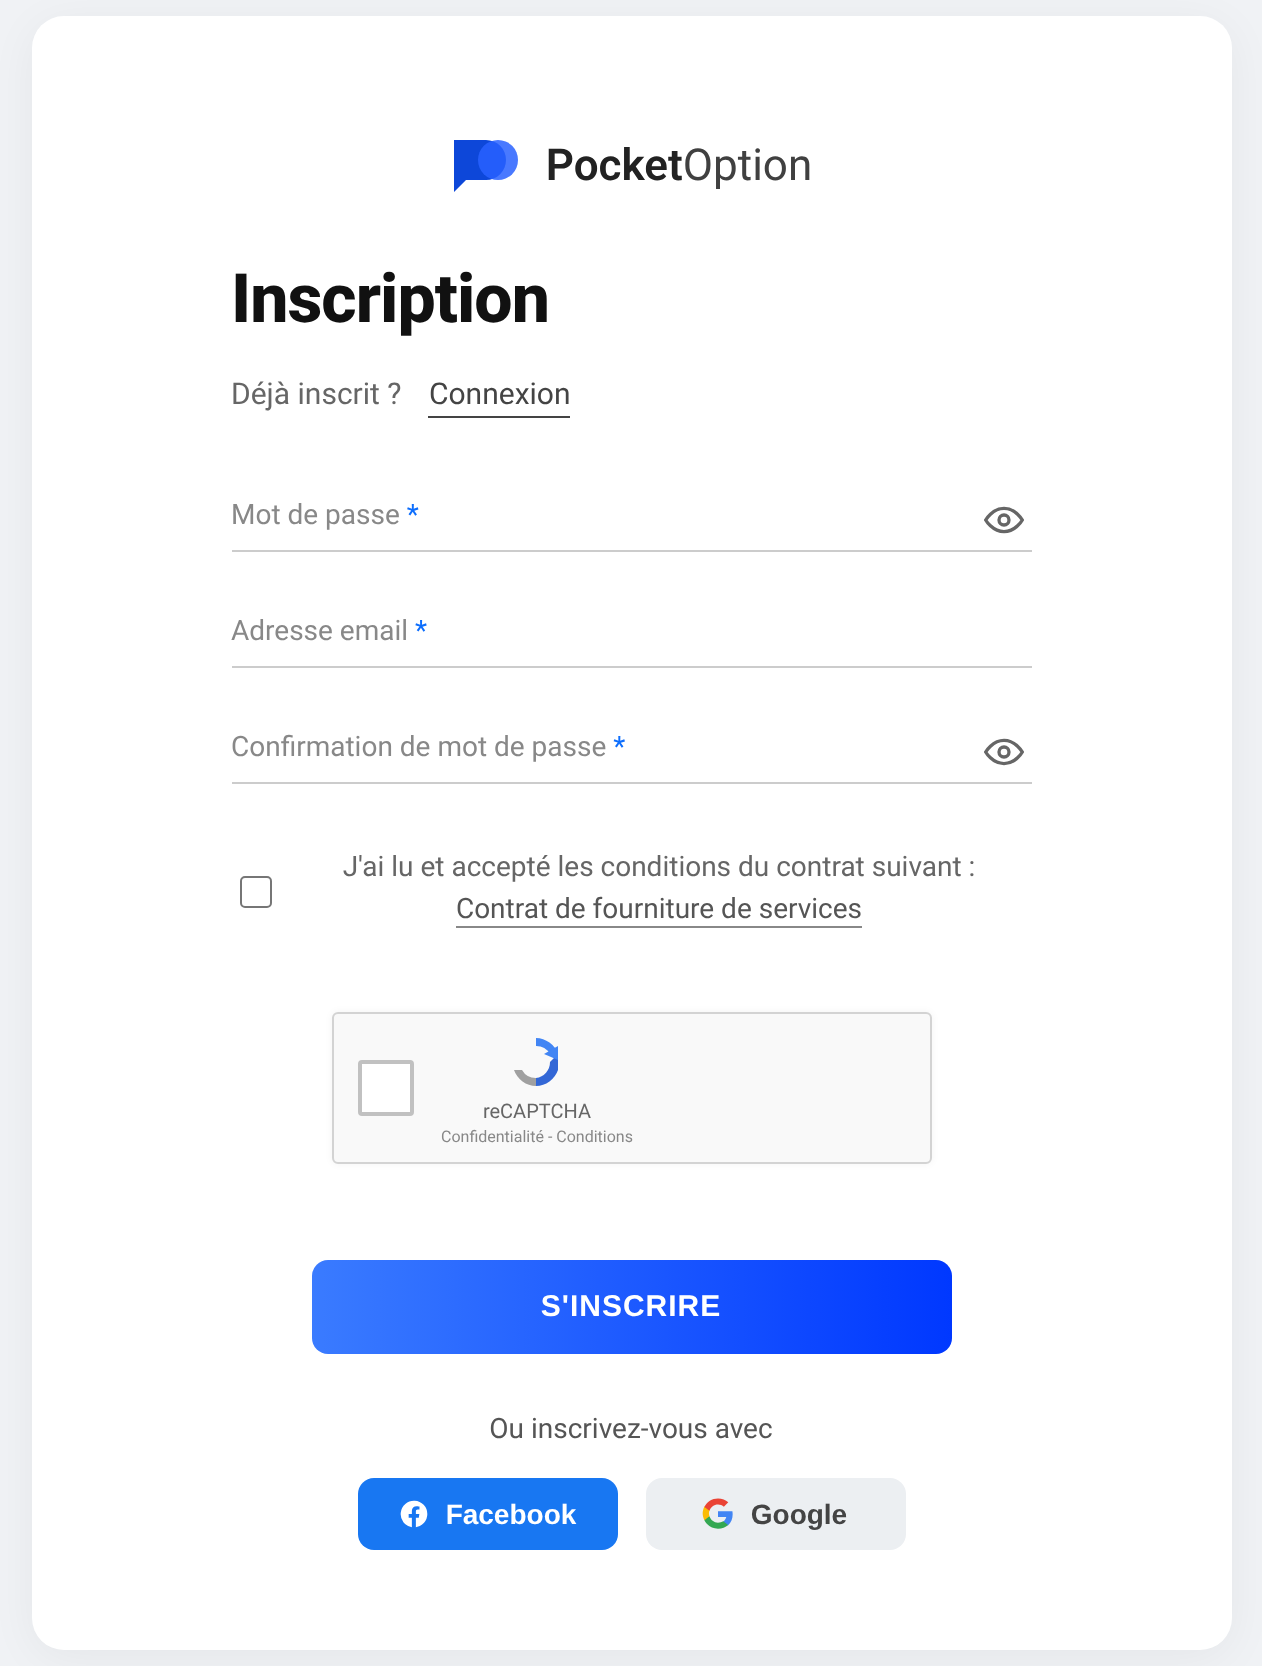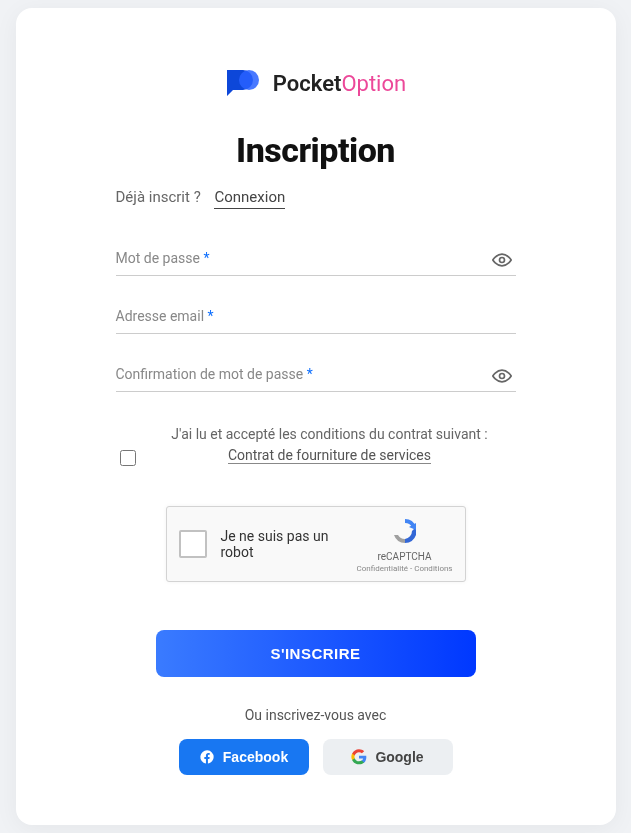--- a/index.html
+++ b/index.html
@@ -29,23 +29,23 @@
 .logo-icon {
   width: 38px;
   height: 30px;
   position: relative;
 }
 .logo-text {
   font-size: 22px;
   font-weight: 600;
   color: #222;
 }
-.logo-text .light { font-weight: 400; color: #ec4899; }
+.logo-text .light { font-weight: 400; color: #404040; }
 .title {
-  text-align: center;
+  text-align: left;
   font-size: 34px;
   font-weight: 800;
   color: #111;
   margin-bottom: 18px;
   letter-spacing: -0.5px;
 }
 .sub {
   text-align: left;
   font-size: 15px;
   color: #666;
@@ -82,21 +82,21 @@
 }
 .eye {
   position: absolute;
   right: 4px;
   top: 0;
   cursor: pointer;
   color: #666;
 }
 .consent {
   display: flex;
-  align-items: flex-end;
+  align-items: center;
   gap: 12px;
   font-size: 14px;
   color: #666;
   margin-bottom: 40px;
   padding: 0 4px;
 }
 .consent input[type="checkbox"] {
   width: 16px;
   height: 16px;
   margin-top: 2px;
@@ -249,21 +249,20 @@
 
   <div class="consent">
     <input type="checkbox" style="">
     <div class="consent-text">
       <span>J'ai lu et accepté les conditions du contrat suivant : </span><a href="#">Contrat de fourniture de services</a>
     </div>
   </div>
 
   <div class="captcha">
     <div class="captcha-box"></div>
-    <div class="captcha-label">Je ne suis pas un robot</div>
     <div class="captcha-right">
       <svg width="32" height="32" viewBox="0 0 32 32">
         <path d="M 16 4 A 12 12 0 0 1 27 12 L 23 12 A 8 8 0 0 0 16 8 Z" fill="#4285f4"></path>
         <path d="M 27 12 L 27 20 A 12 12 0 0 1 16 28 L 16 24 A 8 8 0 0 0 23 16 Z" fill="#3367d6"></path>
         <path d="M 16 28 A 12 12 0 0 1 5 20 L 9 20 A 8 8 0 0 0 16 24 Z" fill="#a0a0a0"></path>
         <polygon points="27,8 27,15 20,12" fill="#4285f4"></polygon>
       </svg>
       <div class="captcha-recaptcha">reCAPTCHA</div>
       <div class="captcha-links">Confidentialité - Conditions</div>
     </div>

